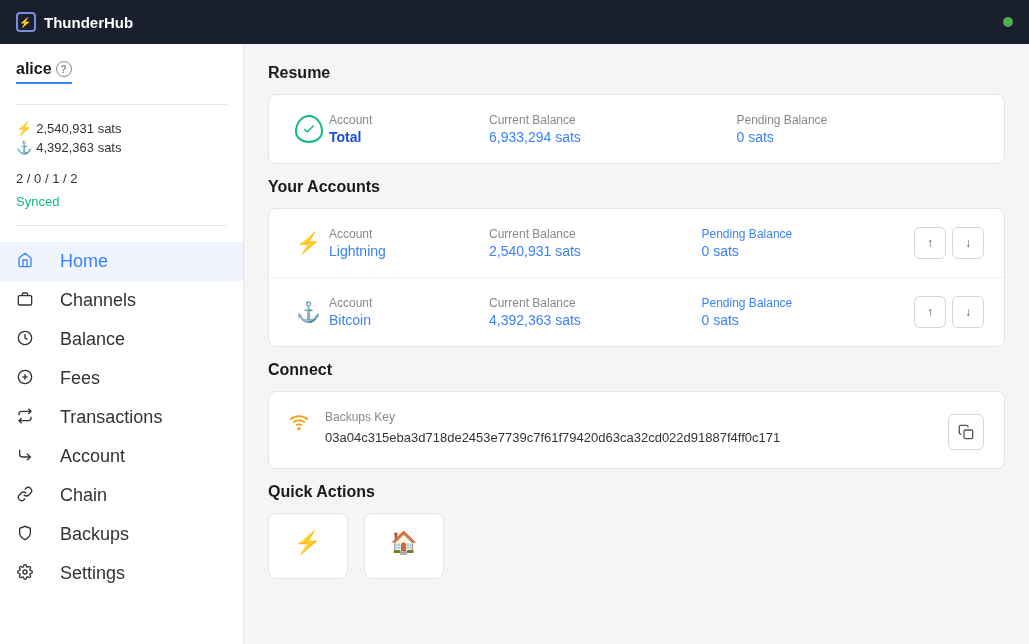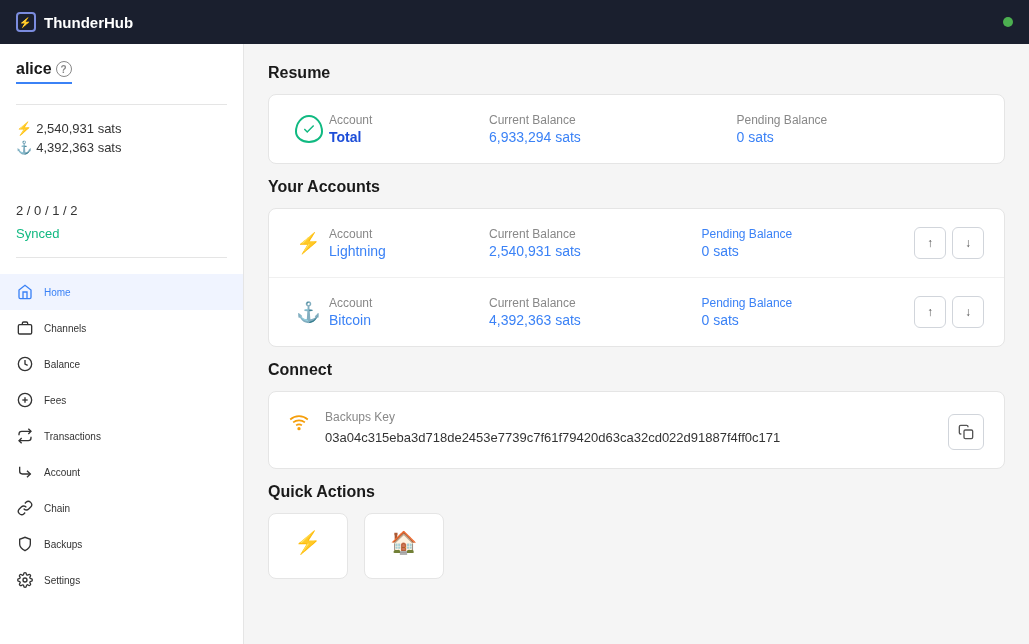--- a/index.html
+++ b/index.html
@@ -98,37 +98,36 @@
       display: flex;
       align-items: center;
       gap: 4px;
     }
     .stat-lightning { color: #f59e0b; }
     .stat-anchor { color: #f59e0b; }
     .sidebar-channels {
       font-size: 13px;
       color: #333;
       padding: 4px 16px;
-      margin-top: 32px;
     }
     .sidebar-synced {
       font-size: 13px;
       color: #10b981;
       padding: 4px 16px 8px;
     }
     .sidebar-nav {
       padding: 8px 0;
     }
     .nav-item {
       display: flex;
-      align-items: center;
-      gap: 10px;
+      align-items: flex-start;
+      gap: 26px;
       padding: 9px 16px;
       cursor: pointer;
-      font-size: 10px;
+      font-size: 18px;
       color: #333;
       transition: background 0.15s;
     }
     .nav-item.active { background: #f0f4ff; color: #3b82f6; font-weight: 500; }
     .nav-icon {
       width: 18px;
       height: 18px;
       display: flex;
       align-items: center;
       justify-content: center;

